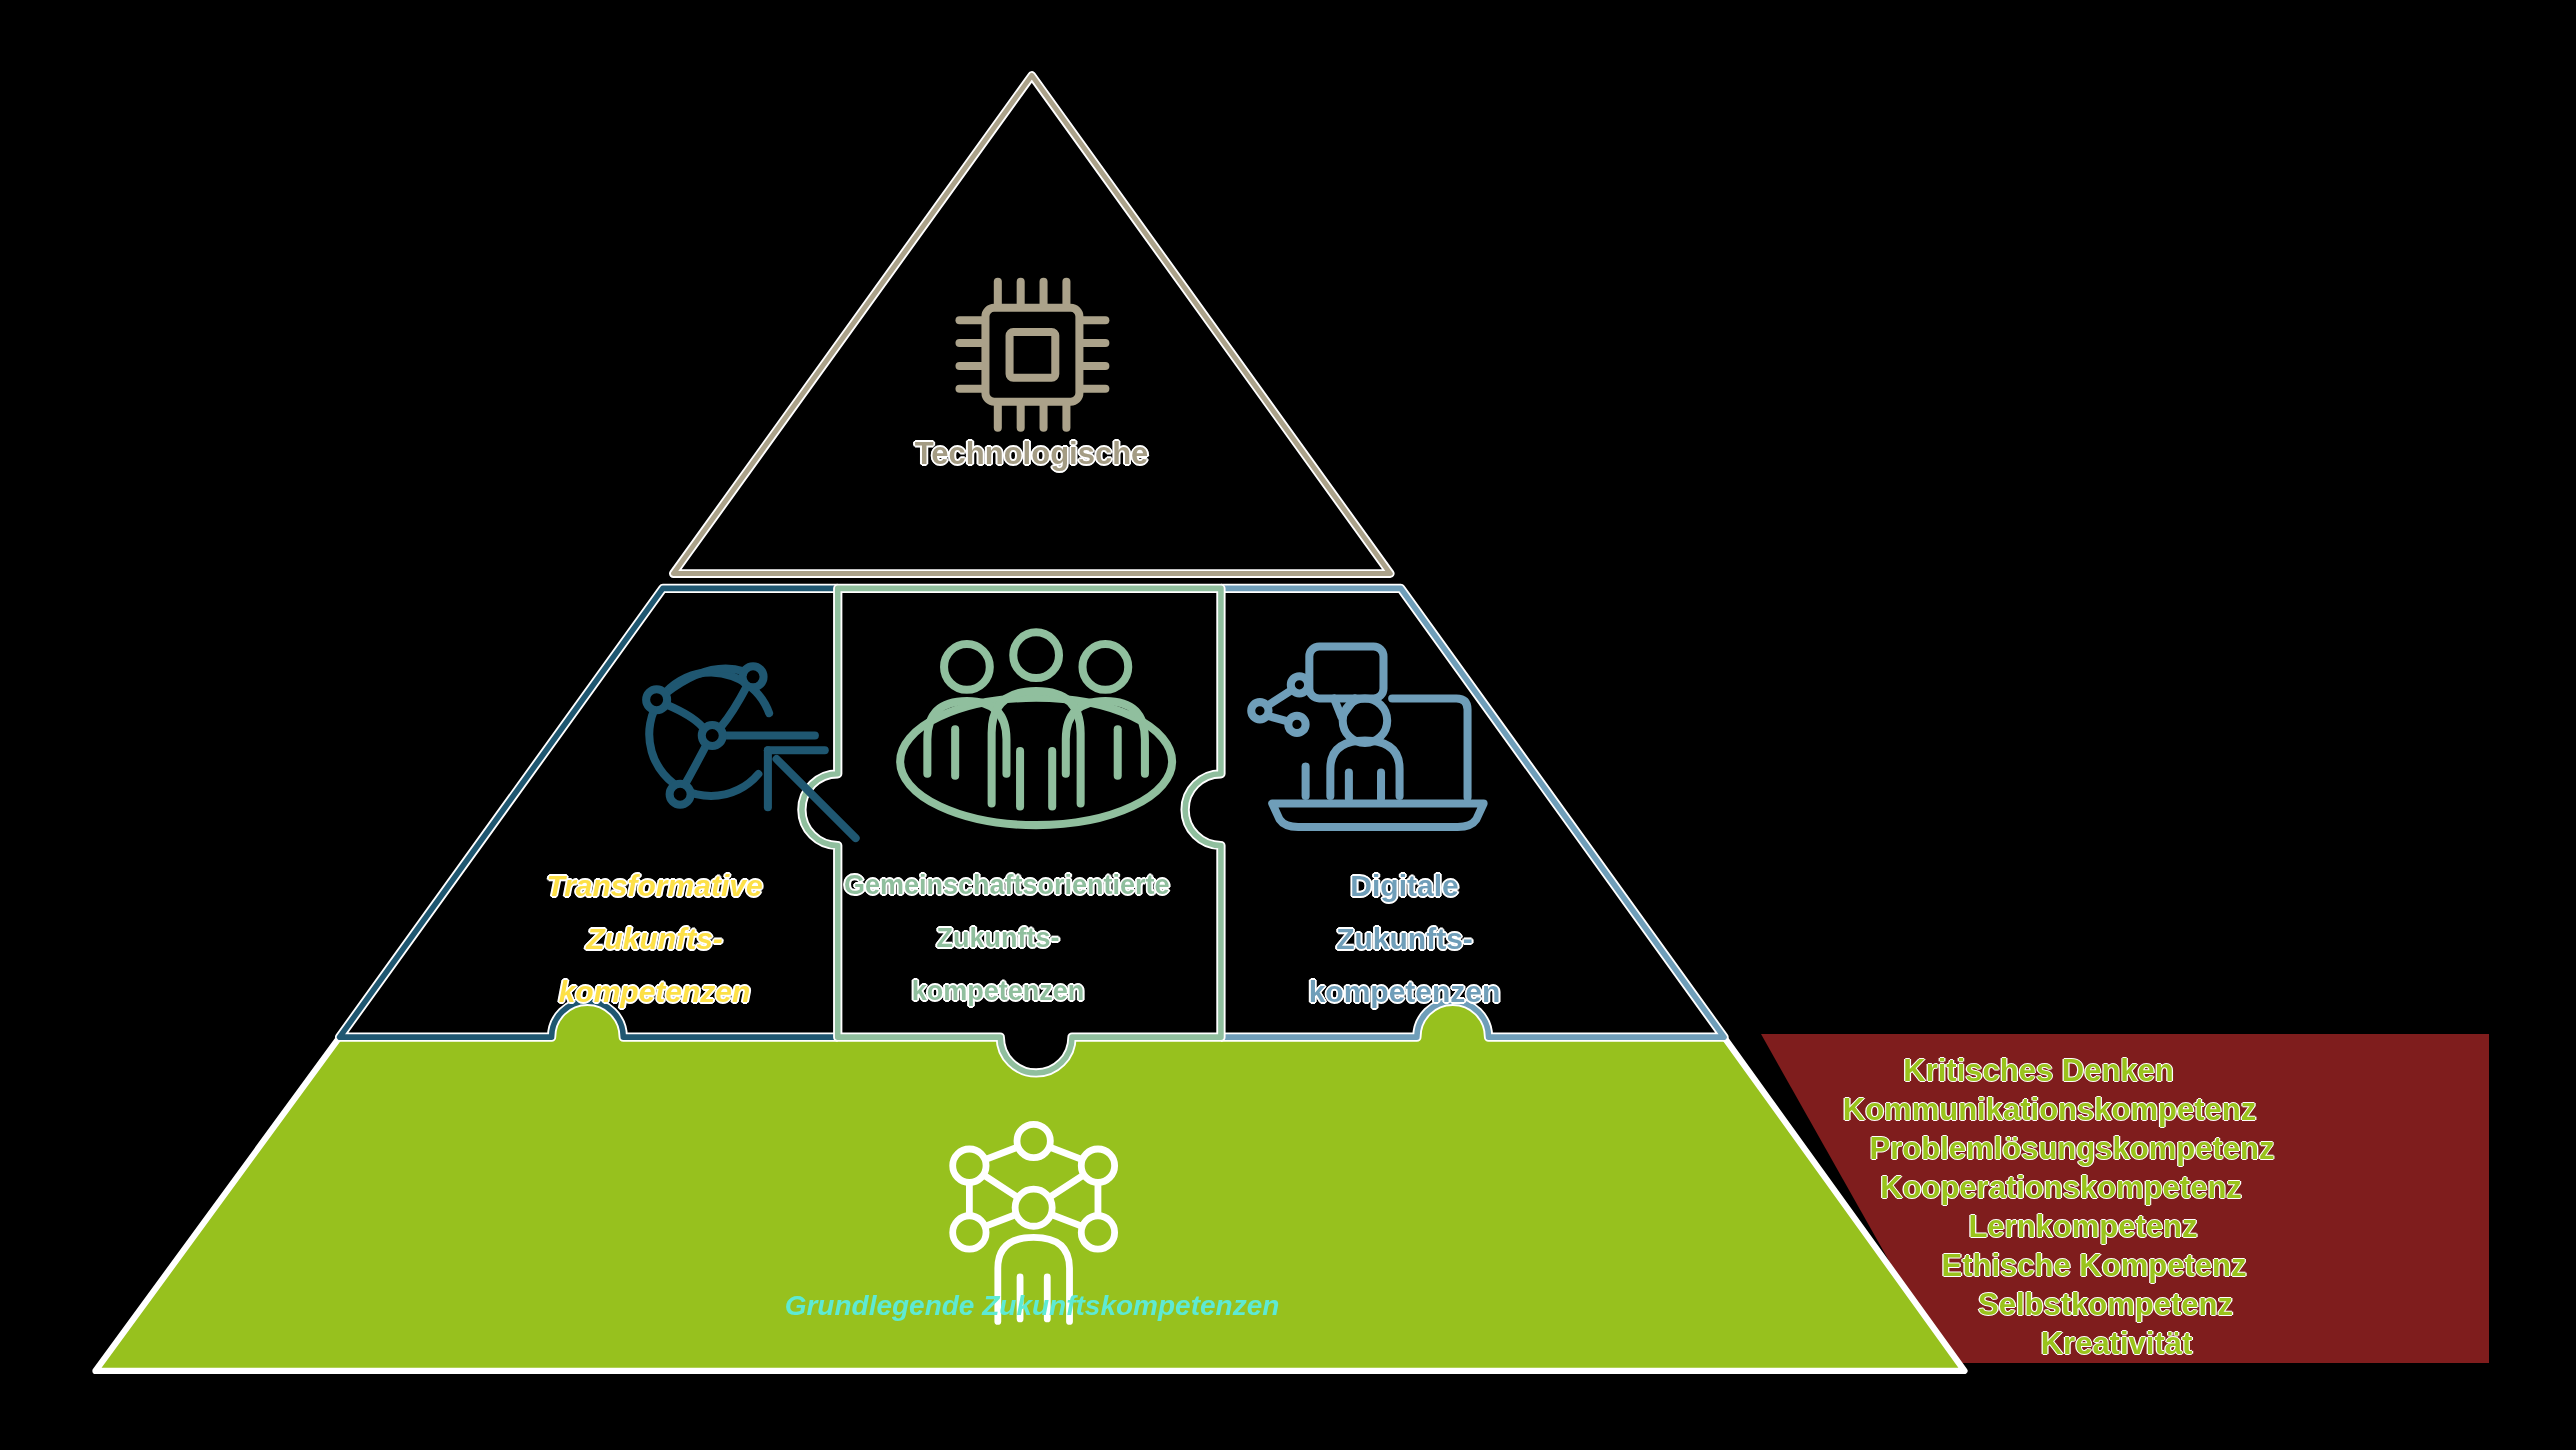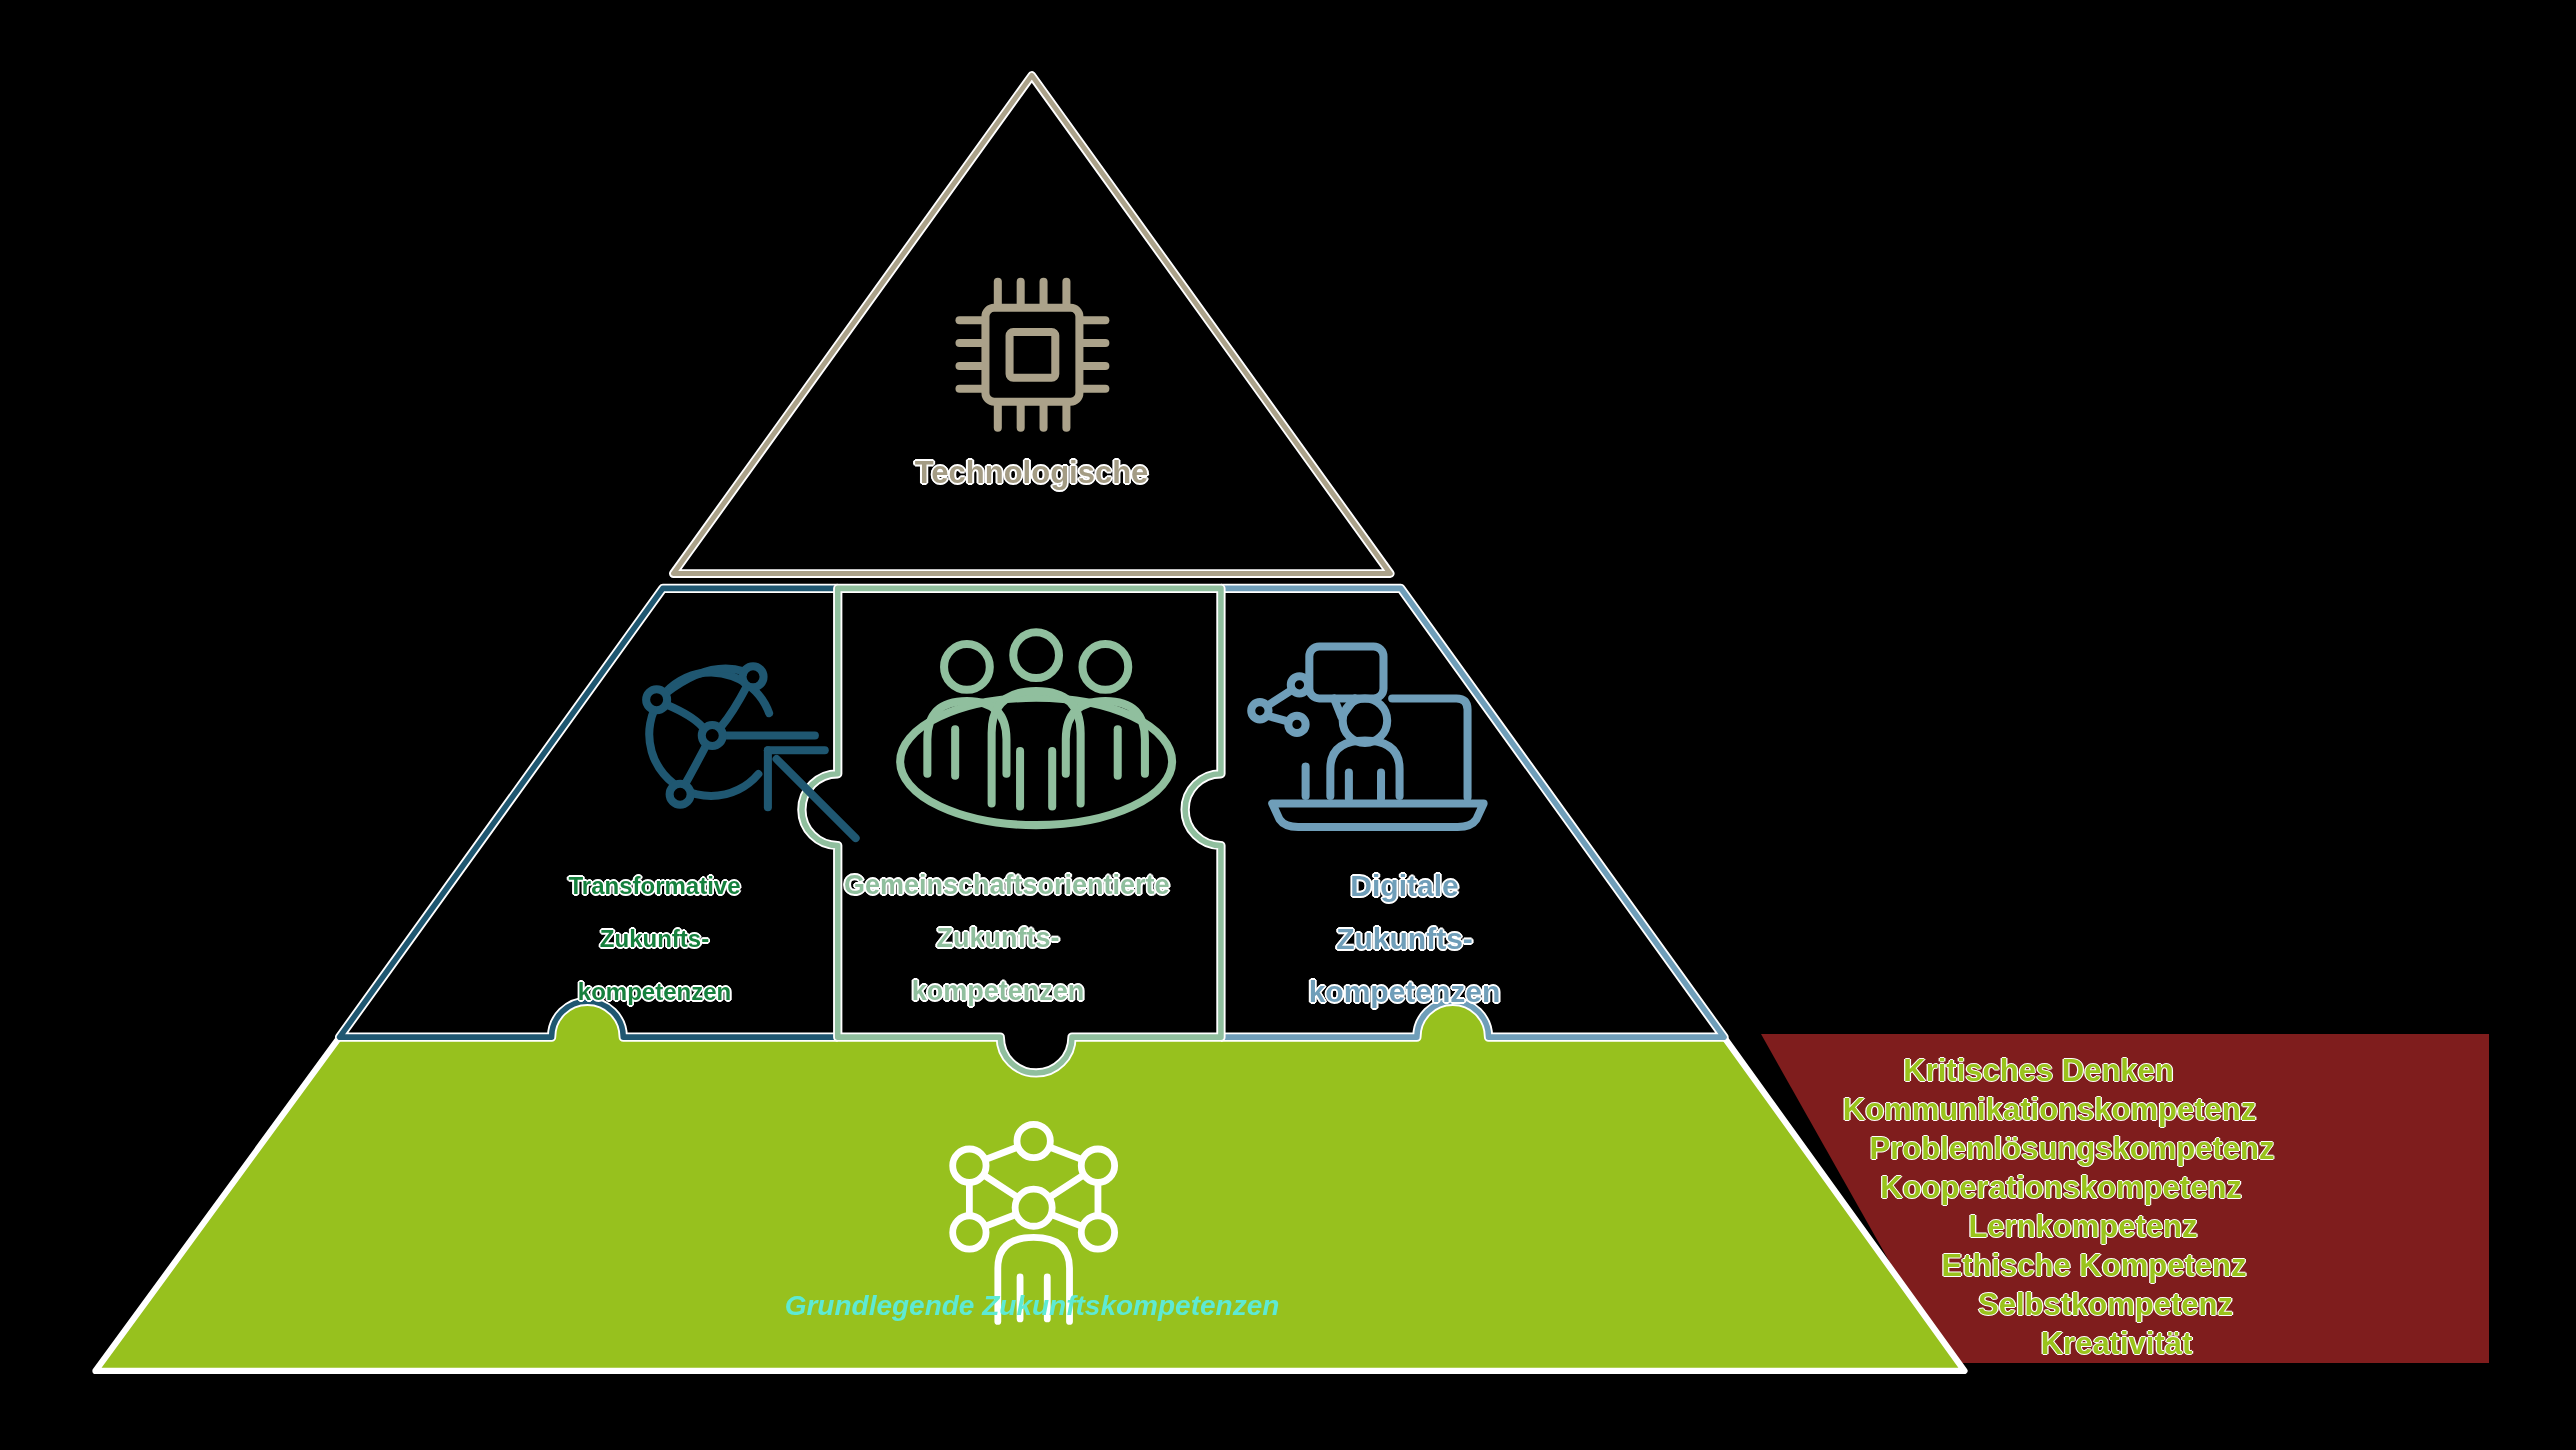--- a/index.html
+++ b/index.html
@@ -9,22 +9,22 @@
   }
   .stage svg.layer { position:absolute; left:0; top:0; }
   .label { position:absolute; text-align:center; white-space:nowrap; }
   .halo {
     text-shadow: 1.9px 0 0 #fff, -1.9px 0 0 #fff, 0 1.9px 0 #fff, 0 -1.9px 0 #fff,
                  1.2px 1.2px 0 #fff, -1.2px 1.2px 0 #fff, 1.2px -1.2px 0 #fff, -1.2px -1.2px 0 #fff;
   }
   .halo-sm {
     text-shadow: 1.2px 0 0 #fff, -1.2px 0 0 #fff, 0 1.2px 0 #fff, 0 -1.2px 0 #fff;
   }
-  .top-label      { left:784px; top:452px;  width:495px; font-size:31px; line-height:41px; color:#A49C84; }
-  .left-label     { left:469px;  top:859px; width:371px; font-size:24px; line-height:53px; color:#15803d; }
+  .top-label      { left:784px; top:433px;  width:495px; font-size:31px; line-height:41px; color:#A49C84; }
+  .left-label     { left:469px;  top:859px; width:371px; font-size:30px; line-height:53px; color:#fde047;font-style:italic; }
   .center-label   { left:844px; top:859px; width:308px; font-size:27px; line-height:53px; color:#90BF9E; }
   .right-label    { left:1219px; top:859px; width:371px; font-size:30px; line-height:53px; color:#6F9EB9; }
   .base-label     { left:754px; top:1290px; width:556px; font-size:28px; color:#5eead4;font-style:italic; }
   .comp-panel {
     position:absolute; left:1761px; top:1034px; width:728px; height:329px;
     background:#7f1d1d; clip-path:polygon(0 0, 100% 0, 100% 100%, 25.5% 100%);
     padding-top:17.3px; box-sizing:border-box;
   }
   .comp-row {
     font-size:31px; line-height:39px; color:#9AC31C; text-align:center;

